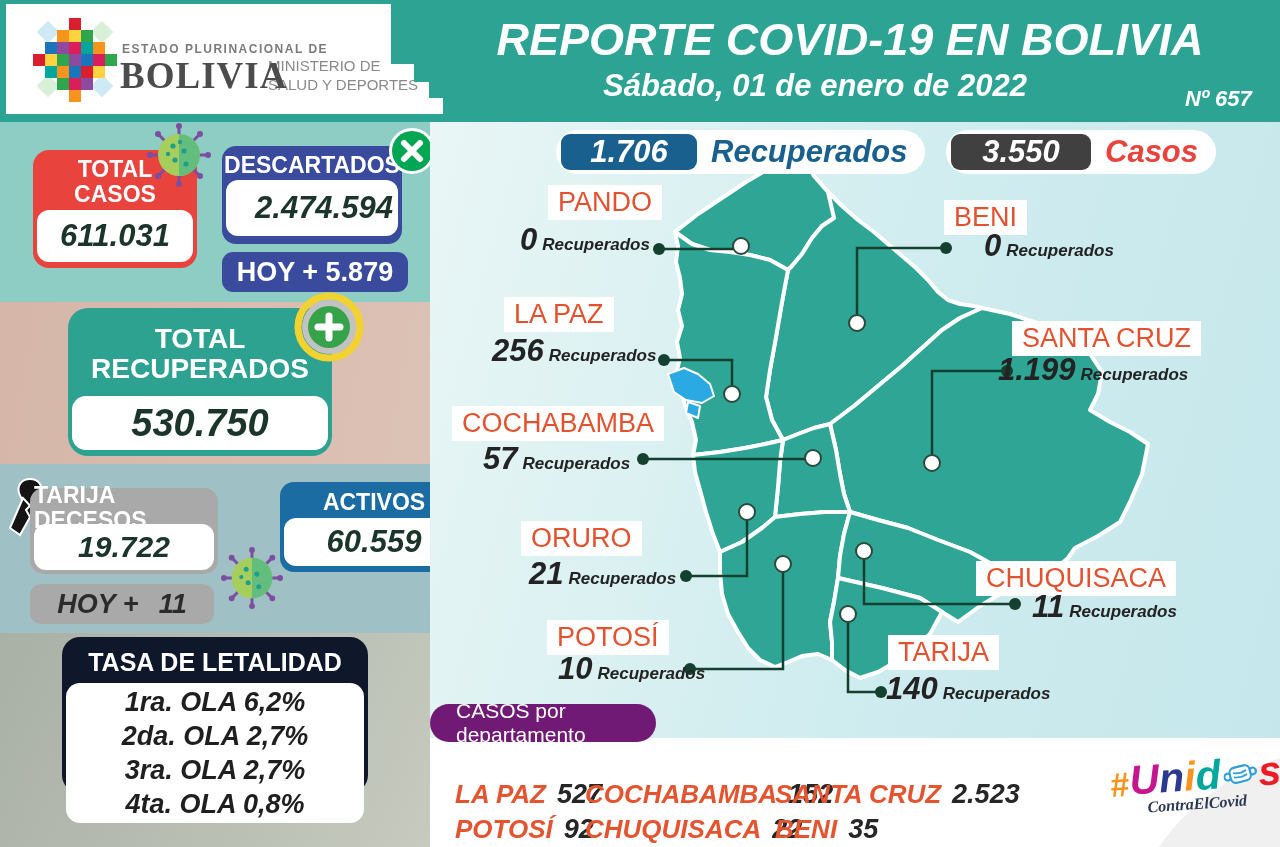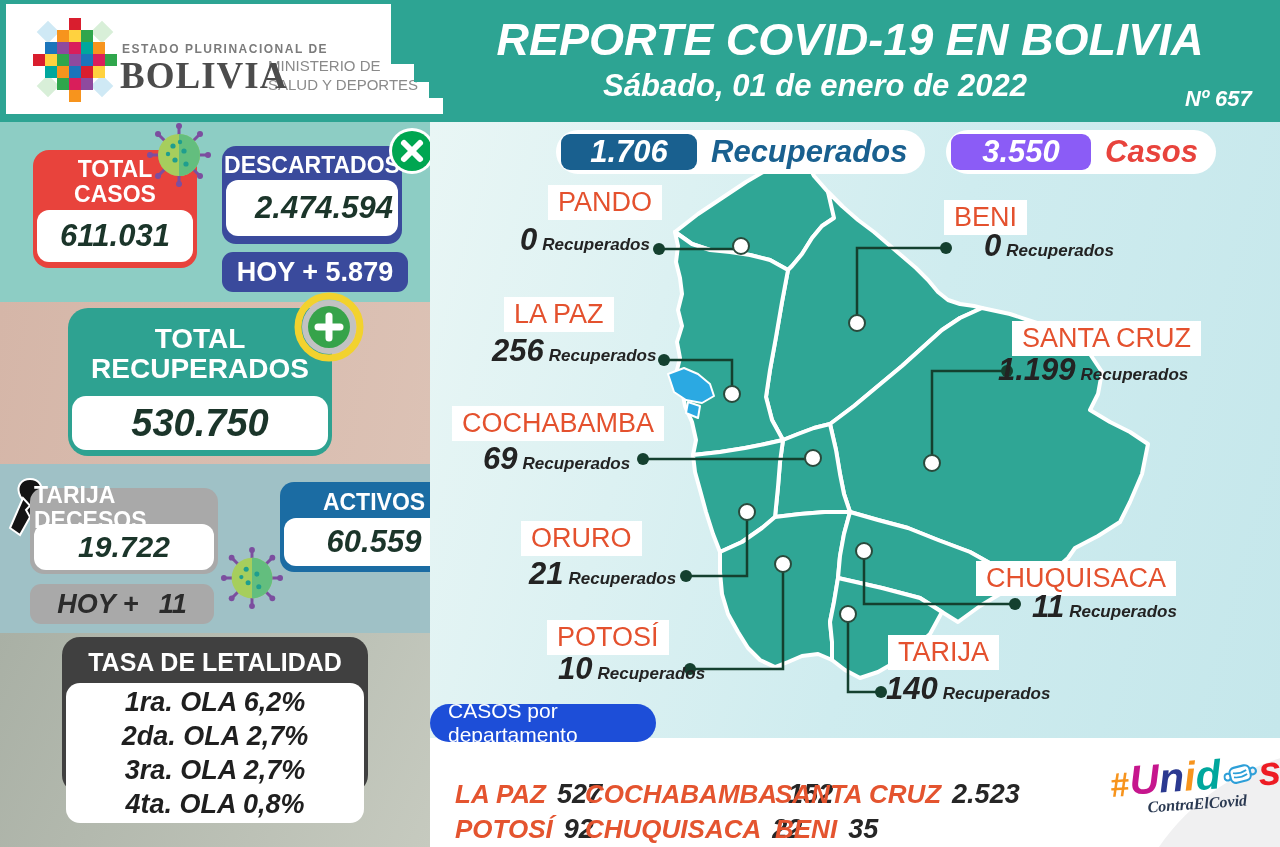--- a/index.html
+++ b/index.html
@@ -37,22 +37,22 @@
   .chip{background:#fff;color:#E4512E;font-size:27px;padding:2px 10px;white-space:nowrap;line-height:1.15;}
   .mapval{white-space:nowrap;}
   .mv-num{font-size:31px;font-weight:bold;font-style:italic;color:#232323;}
   .mv-unit{font-size:17px;font-weight:bold;font-style:italic;color:#232323;margin-left:5px;}
   
   .pill{background:#fff;border-radius:22px;height:44px;display:flex;align-items:center;padding:0 18px 0 5px;box-sizing:border-box;}
   .pill .tag{border-radius:9px;height:36px;display:flex;align-items:center;justify-content:center;
              color:#fff;font-weight:bold;font-style:italic;font-size:31px;padding:0 14px;}
   .pill .lbl{font-weight:bold;font-style:italic;font-size:31px;margin-left:14px;}
   
-  #casosbanner{left:430px;top:704px;width:226px;height:38px;background:#1d4ed8;border-radius:19px;
-      color:#fff;font-size:21px;display:flex;align-items:center;padding-left:18px;box-sizing:border-box;}
+  #casosbanner{left:430px;top:704px;width:226px;height:38px;background:#701a75;border-radius:19px;
+      color:#fff;font-size:21px;display:flex;align-items:center;padding-left:26px;box-sizing:border-box;}
   .crow{height:32px;white-space:nowrap;}
   .ccell{position:absolute;top:0;white-space:nowrap;margin-top:32px;}
   .cname{color:#E4542F;font-size:26px;font-weight:bold;font-style:italic;}
   .cval{color:#262626;font-size:27px;font-weight:bold;font-style:italic;margin-left:11px;}
   
   #graycircle{left:1118px;top:748px;width:460px;height:460px;border-radius:50%;background:#F0F0F1;}
   #campaign{left:1106px;top:758px;width:180px;transform:rotate(-4deg);text-align:center;}
   .cletters{display:flex;align-items:flex-end;justify-content:center;}
   .cletters span{font-weight:bold;font-style:italic;font-size:41px;line-height:0.9;}
   .hashch{font-size:34px !important;color:#F7941D;margin-right:1px;}
@@ -241,21 +241,21 @@
   <path d="M33 12 A21 21 0 0 1 33 54 Z" fill="#63BE7E"></path>
   <g fill="#1F9E8E">
     <circle cx="27" cy="24" r="2.6"></circle>
       <circle cx="38" cy="29" r="2.6"></circle>
       <circle cx="29" cy="38" r="2.6"></circle>
     <circle cx="40" cy="42" r="2.6"></circle>
       <circle cx="22" cy="32" r="2.2"></circle>
   </g>
 </svg>
 
-<div class="abs statbox" style="left:62px;top:637px;width:306px;height:156px;background:#404040;border-radius:18px;">
+<div class="abs statbox" style="left:62px;top:637px;width:306px;height:156px;background:#0f172a;border-radius:18px;">
   <div class="sb-head" style="height:42px;font-size:25px;">TASA DE LETALIDAD</div>
   <div class="sb-val" style="height:140px;font-size:27px;border-radius:14px;flex-direction:column;
        color:#1F1F1F;line-height:34px;">
     <div>1ra. OLA 6,2%</div>
     <div>2da. OLA 2,7%</div>
     <div>3ra. OLA 2,7%</div>
     <div>4ta. OLA 0,8%</div>
   </div>
 </div>
 
@@ -312,42 +312,42 @@
       <circle cx="434" cy="429" r="8"></circle>
       <circle cx="418" cy="492" r="8"></circle>
   </g>
 </svg>
 
 <div class="abs pill" style="left:556px;top:130px;">
   <div class="tag" style="background:#19608F;min-width:108px;">1.706</div>
   <div class="lbl" style="color:#19608F;">Recuperados</div>
 </div>
 <div class="abs pill" style="left:946px;top:130px;">
-  <div class="tag" style="background:#8b5cf6;min-width:112px;">3.550</div>
+  <div class="tag" style="background:#404040;min-width:112px;">3.550</div>
   <div class="lbl" style="color:#E8433C;">Casos</div>
 </div>
 
 <div class="abs chip" style="left:548px;top:185px">PANDO</div>
 <div class="abs mapval" style="left:520px;top:222px">
   <span class="mv-num">0</span><span class="mv-unit">Recuperados</span>
 </div>
 
 <div class="abs chip" style="left:944px;top:200px">BENI</div>
 <div class="abs mapval" style="left:984px;top:228px">
   <span class="mv-num">0</span><span class="mv-unit">Recuperados</span>
 </div>
 
 <div class="abs chip" style="left:504px;top:297px">LA PAZ</div>
 <div class="abs mapval" style="left:492px;top:333px">
   <span class="mv-num">256</span><span class="mv-unit">Recuperados</span>
 </div>
 
 <div class="abs chip" style="left:452px;top:406px">COCHABAMBA</div>
 <div class="abs mapval" style="left:483px;top:441px">
-  <span class="mv-num">69</span><span class="mv-unit">Recuperados</span>
+  <span class="mv-num">57</span><span class="mv-unit">Recuperados</span>
 </div>
 
 <div class="abs chip" style="left:1012px;top:321px">SANTA CRUZ</div>
 <div class="abs mapval" style="left:998px;top:352px">
   <span class="mv-num">1.199</span><span class="mv-unit">Recuperados</span>
 </div>
 
 <div class="abs chip" style="left:521px;top:521px">ORURO</div>
 <div class="abs mapval" style="left:529px;top:556px">
   <span class="mv-num">21</span><span class="mv-unit">Recuperados</span>

